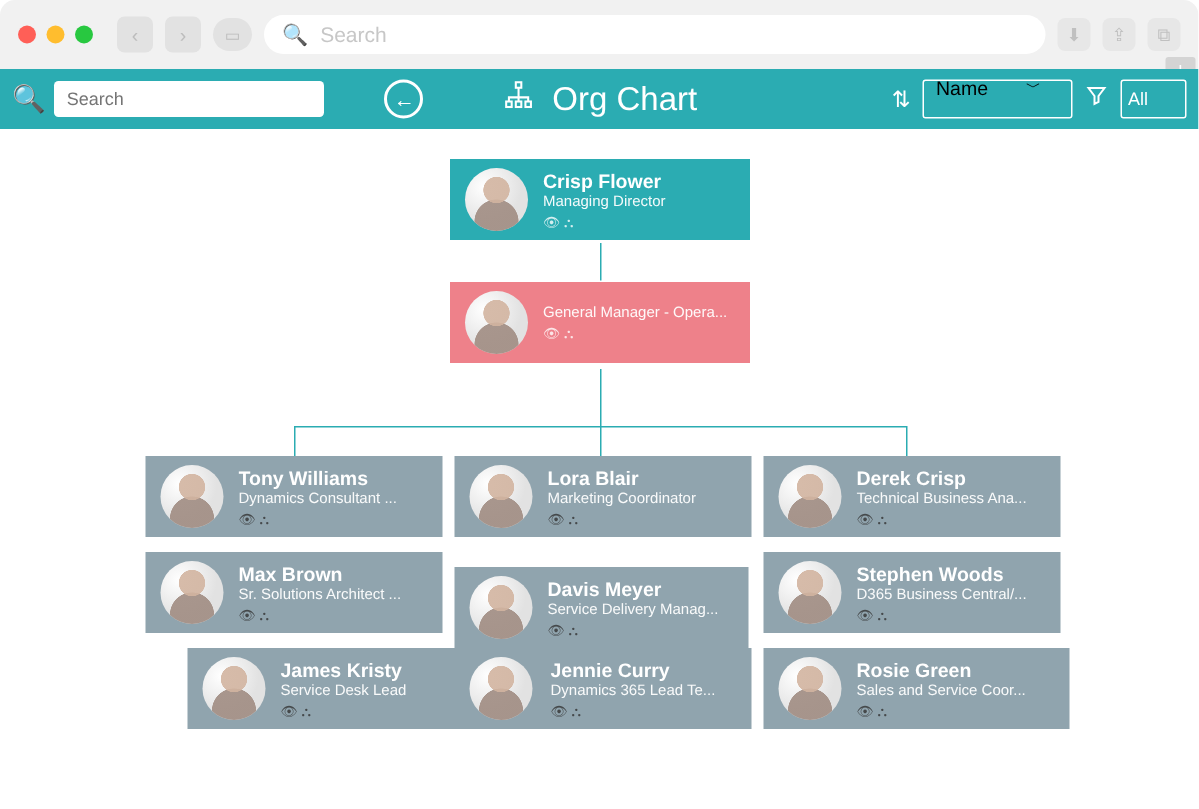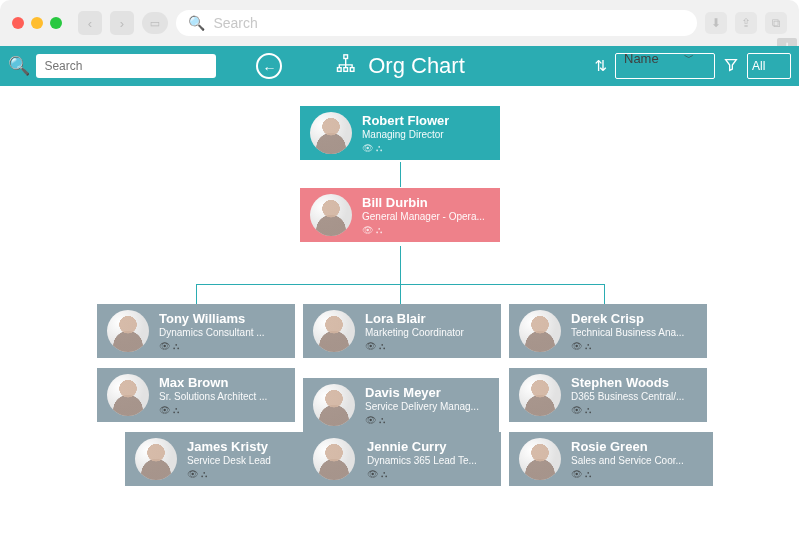--- a/index.html
+++ b/index.html
@@ -14,21 +14,21 @@
 .chrome-icon{width:22px;height:22px;border-radius:5px;background:#e7e7e7;display:flex;align-items:center;justify-content:center;color:#c0c0c0;font-size:12px}
 .newtab{width:20px;height:16px;background:#d4d4d4;border-radius:2px;color:#fff;display:flex;align-items:center;justify-content:center;font-size:14px;margin-left:6px;position:absolute;right:2px;top:38px}
 .app-bar{height:40px;background:#2bacb2;display:flex;align-items:center;padding:0 8px;gap:10px;color:#fff;position:relative}
 .search-group{display:flex;align-items:center;gap:6px}
 .mag-icon{color:#fff;font-size:18px}
 .search-input{width:180px;height:24px;border:none;border-radius:3px;padding:0 8px;font-size:12px;background:#fff;color:#333}
 .back-circle{width:26px;height:26px;border:2px solid #fff;border-radius:50%;display:flex;align-items:center;justify-content:center;font-size:14px;margin-left:30px}
 .title-group{position:absolute;left:50%;transform:translateX(-50%);display:flex;align-items:center;gap:12px}
 .page-title{font-size:22px;font-weight:400}
 .right-controls{position:absolute;right:8px;display:flex;align-items:center;gap:8px}
-.sort-select{width:100px;height:26px;border:1px solid #fff;background:transparent;color:#404040;font-size:13px;padding:0 20px 16px 8px;border-radius:2px;display:flex;align-items:center;justify-content:space-between}
+.sort-select{width:100px;height:26px;border:1px solid #fff;background:transparent;color:#000000;font-size:13px;padding:0 20px 16px 8px;border-radius:2px;display:flex;align-items:center;justify-content:space-between}
 .filter-select{width:44px;height:26px;border:1px solid #fff;background:transparent;color:#fff;font-size:12px;padding:0 4px;display:flex;align-items:center;border-radius:2px}
 .canvas{position:relative;height:453px;background:#fff;padding-top:20px}
 .node{position:absolute;display:flex;align-items:center;padding:6px 10px;gap:10px}
 .node.teal{background:#2bacb2;color:#fff}
 .node.pink{background:#ee818a;color:#fff}
 .node.grey{background:#90a4ae;color:#fff}
 .avatar{width:42px;height:42px;border-radius:50%;background:radial-gradient(circle at 30% 30%,#fff,#e2e2e2 60%);flex-shrink:0;position:relative;overflow:hidden}
 .avatar::after{content:"";position:absolute;inset:0;background:radial-gradient(circle at 50% 35%,rgba(210,180,160,.9) 0 25%,transparent 26%),radial-gradient(circle at 50% 85%,rgba(160,140,130,.9) 0 35%,transparent 36%)}
 .info{display:flex;flex-direction:column;gap:1px;min-width:0}
 .nm{font-size:13px;font-weight:600;white-space:nowrap;overflow:hidden;text-overflow:ellipsis}
@@ -102,30 +102,29 @@
   <div class="line" style="left:400px;top:76px;width:1px;height:25px"></div>
   <div class="line" style="left:400px;top:160px;width:1px;height:38px"></div>
   <div class="line" style="left:196px;top:198px;width:408px;height:1px"></div>
   <div class="line" style="left:196px;top:198px;width:1px;height:20px"></div>
   <div class="line" style="left:400px;top:198px;width:1px;height:20px"></div>
   <div class="line" style="left:604px;top:198px;width:1px;height:20px"></div>
 
   <div class="node teal" style="left:300px;top:20px;width:200px">
     <div class="avatar"></div>
     <div class="info">
-      <div class="nm">Robert Flower</div>
+      <div class="nm">Crisp Flower</div>
       <div class="ti">Managing Director</div>
       <div class="icons">👁 ⛬</div>
     </div>
   </div>
 
   <div class="node pink" style="left:300px;top:102px;width:200px">
     <div class="avatar"></div>
     <div class="info">
-      <div class="nm">Bill Durbin</div>
       <div class="ti">General Manager - Opera...</div>
       <div class="icons">👁 ⛬</div>
     </div>
   </div>
 
   <div id="grid">
       <div class="node grey" style="left: 97px; top: 218px; width: 198px;">
         <div class="avatar"></div>
         <div class="info">
           <div class="nm">Tony Williams</div>

